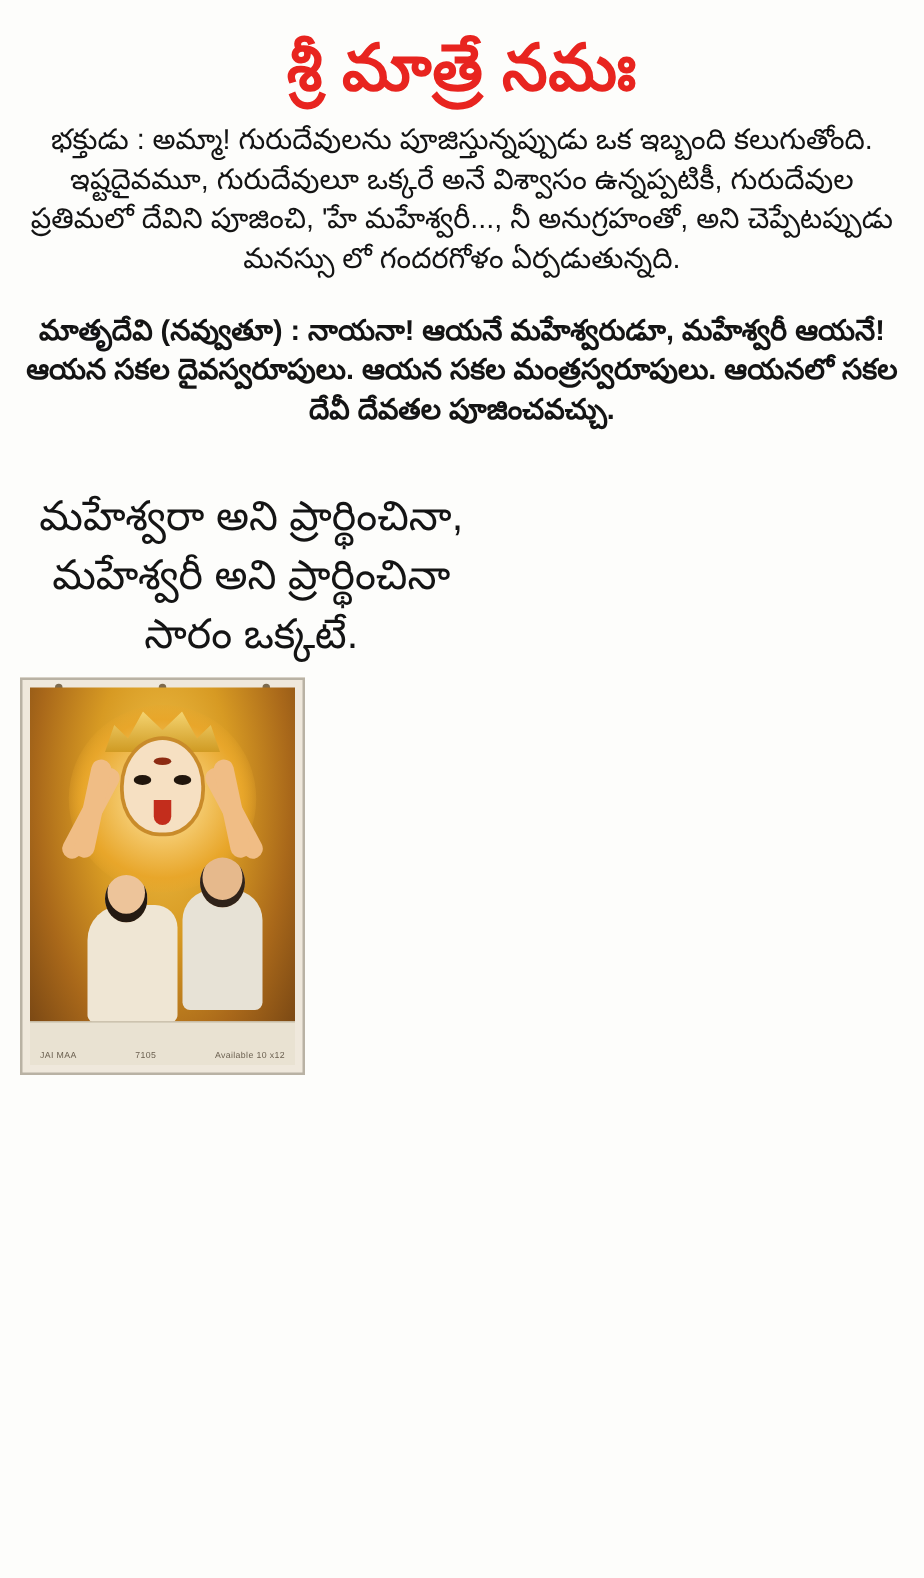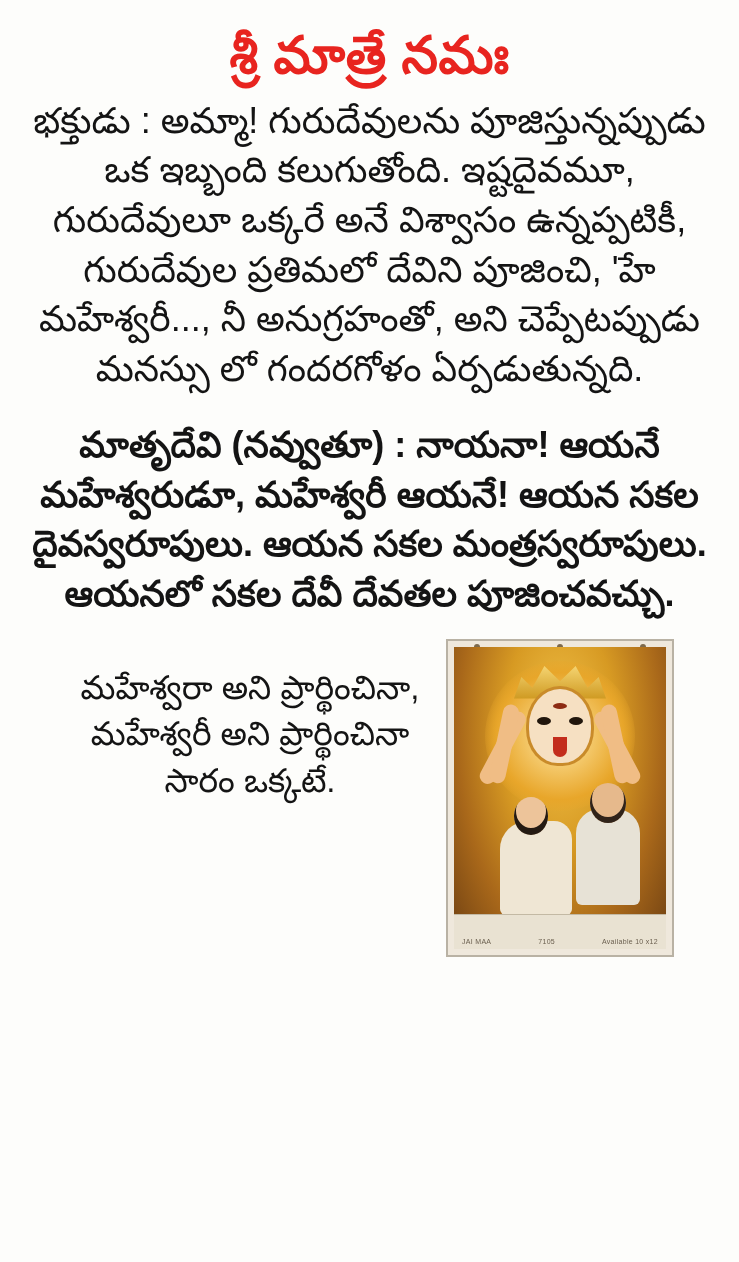--- a/index.html
+++ b/index.html
@@ -26,33 +26,33 @@
     color: #e8241f;
     font-size: 52px;
     line-height: 1.15;
     font-weight: 700;
     margin: 8px 0 10px 0;
     letter-spacing: 0.5px;
   }
   .para {
     text-align: center;
     color: #141414;
-    font-size: 36px;
+    font-size: 23px;
     line-height: 1.38;
     margin: 0 0 18px 0;
     padding: 0 4px;
   }
   .para.block-2 {
     margin-top: 26px;
     margin-bottom: 20px;
     font-weight: bold;
   }
   .bottom {
     display: flex;
-    flex-direction: row;
+    flex-direction: column;
     align-items: flex-start;
     justify-content: center;
     gap: 11px;
     margin-top: 8px;
   }
   .bottom-text {
     flex: 0 0 auto;
     width: 370px;
     text-align: center;
     color: #141414;

